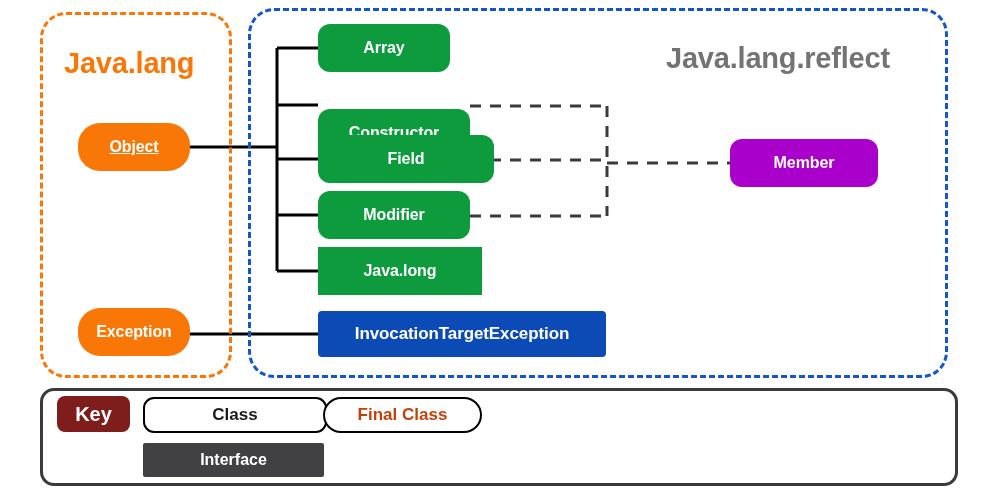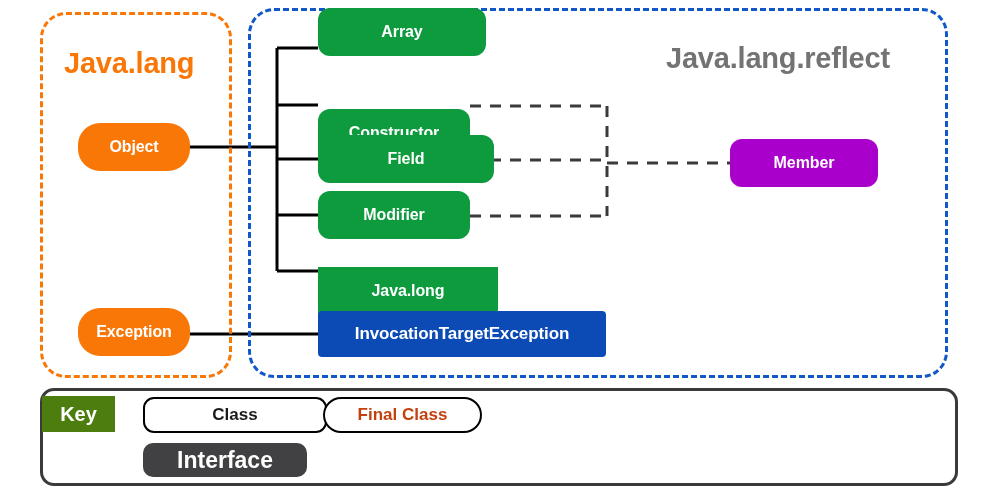--- a/index.html
+++ b/index.html
@@ -76,28 +76,28 @@
     letter-spacing: -0.1px;
     white-space: nowrap;
     text-align: center;
   }
   .node.orange  { background: #F97706; border-radius: 22px; }
   .node.green   { background: #0D9B3E; border-radius: 12px; }
   .node.square  { border-radius: 0; }
   .node.blue    { background: #0C4BB6; border-radius: 4px; }
   .node.purple  { background: #AA00CC; border-radius: 12px; }
 
-  #n-object    { left: 78px;  top: 123px; width: 112px; height: 48px; }
+  #n-object    { left: 78px;  top: 123px; width: 112px; height: 48px; text-decoration: underline; }
   #n-exception { left: 78px;  top: 308px; width: 112px; height: 48px; }
 
-  #n-array       { left: 318px; top: 8px;  width: 168px; height: 48px; }
+  #n-array       { left: 318px; top: 24px;  width: 132px; height: 48px; }
   #n-constructor { left: 318px; top: 81px;  width: 152px; height: 48px; margin-top: 28px; }
   #n-field       { left: 318px; top: 135px; width: 176px; height: 48px; }
   #n-modifier    { left: 318px; top: 191px; width: 152px; height: 48px; }
-  #n-javalong    { left: 318px; top: 247px; width: 180px; height: 48px; margin-top: 20px; }
+  #n-javalong    { left: 318px; top: 247px; width: 164px; height: 48px; }
 
   #n-invocation  { left: 318px; top: 311px; width: 288px; height: 46px; font-size: 17px; }
   #n-member      { left: 730px; top: 139px; width: 148px; height: 48px; }
 
   
   #legend {
     position: absolute;
     box-sizing: border-box;
     left: 40px; top: 388px;
     width: 918px; height: 98px;
@@ -108,26 +108,26 @@
   .legend-chip {
     position: absolute;
     box-sizing: border-box;
     display: flex;
     align-items: center;
     justify-content: center;
     font-weight: 700;
     white-space: nowrap;
   }
   #lg-key {
-    left: 42px; top: 396px;
+    left: 57px; top: 396px;
     width: 73px; height: 36px;
-    background: #4d7c0f;
+    background: #7f1d1d;
     color: #ffffff;
     font-size: 20px;
-    border-radius: 0;
+    border-radius: 8px;
   }
   #lg-class {
     left: 143px; top: 397px;
     width: 184px; height: 36px;
     background: #ffffff;
     color: #1a1a1a;
     font-size: 17px;
     border: 2.5px solid #000000;
     border-radius: 11px;
   }
@@ -135,25 +135,25 @@
     left: 323px; top: 397px;
     width: 159px; height: 36px;
     background: #ffffff;
     color: #c2410c;
     font-size: 17px;
     border: 2.5px solid #000000;
     border-radius: 20px;
   }
   #lg-interface {
     left: 143px; top: 443px;
-    width: 164px; height: 34px;
+    width: 181px; height: 34px;
     background: #414143;
     color: #ffffff;
-    font-size: 23px;
-    border-radius: 10px;
+    font-size: 16px;
+    border-radius: 2px;
   }
 </style>
 </head>
 <body>
 
 <div id="canvas">
 
   <svg class="connectors" viewBox="0 0 1000 500">
 
     <g stroke="#000000" stroke-width="3" fill="none">

